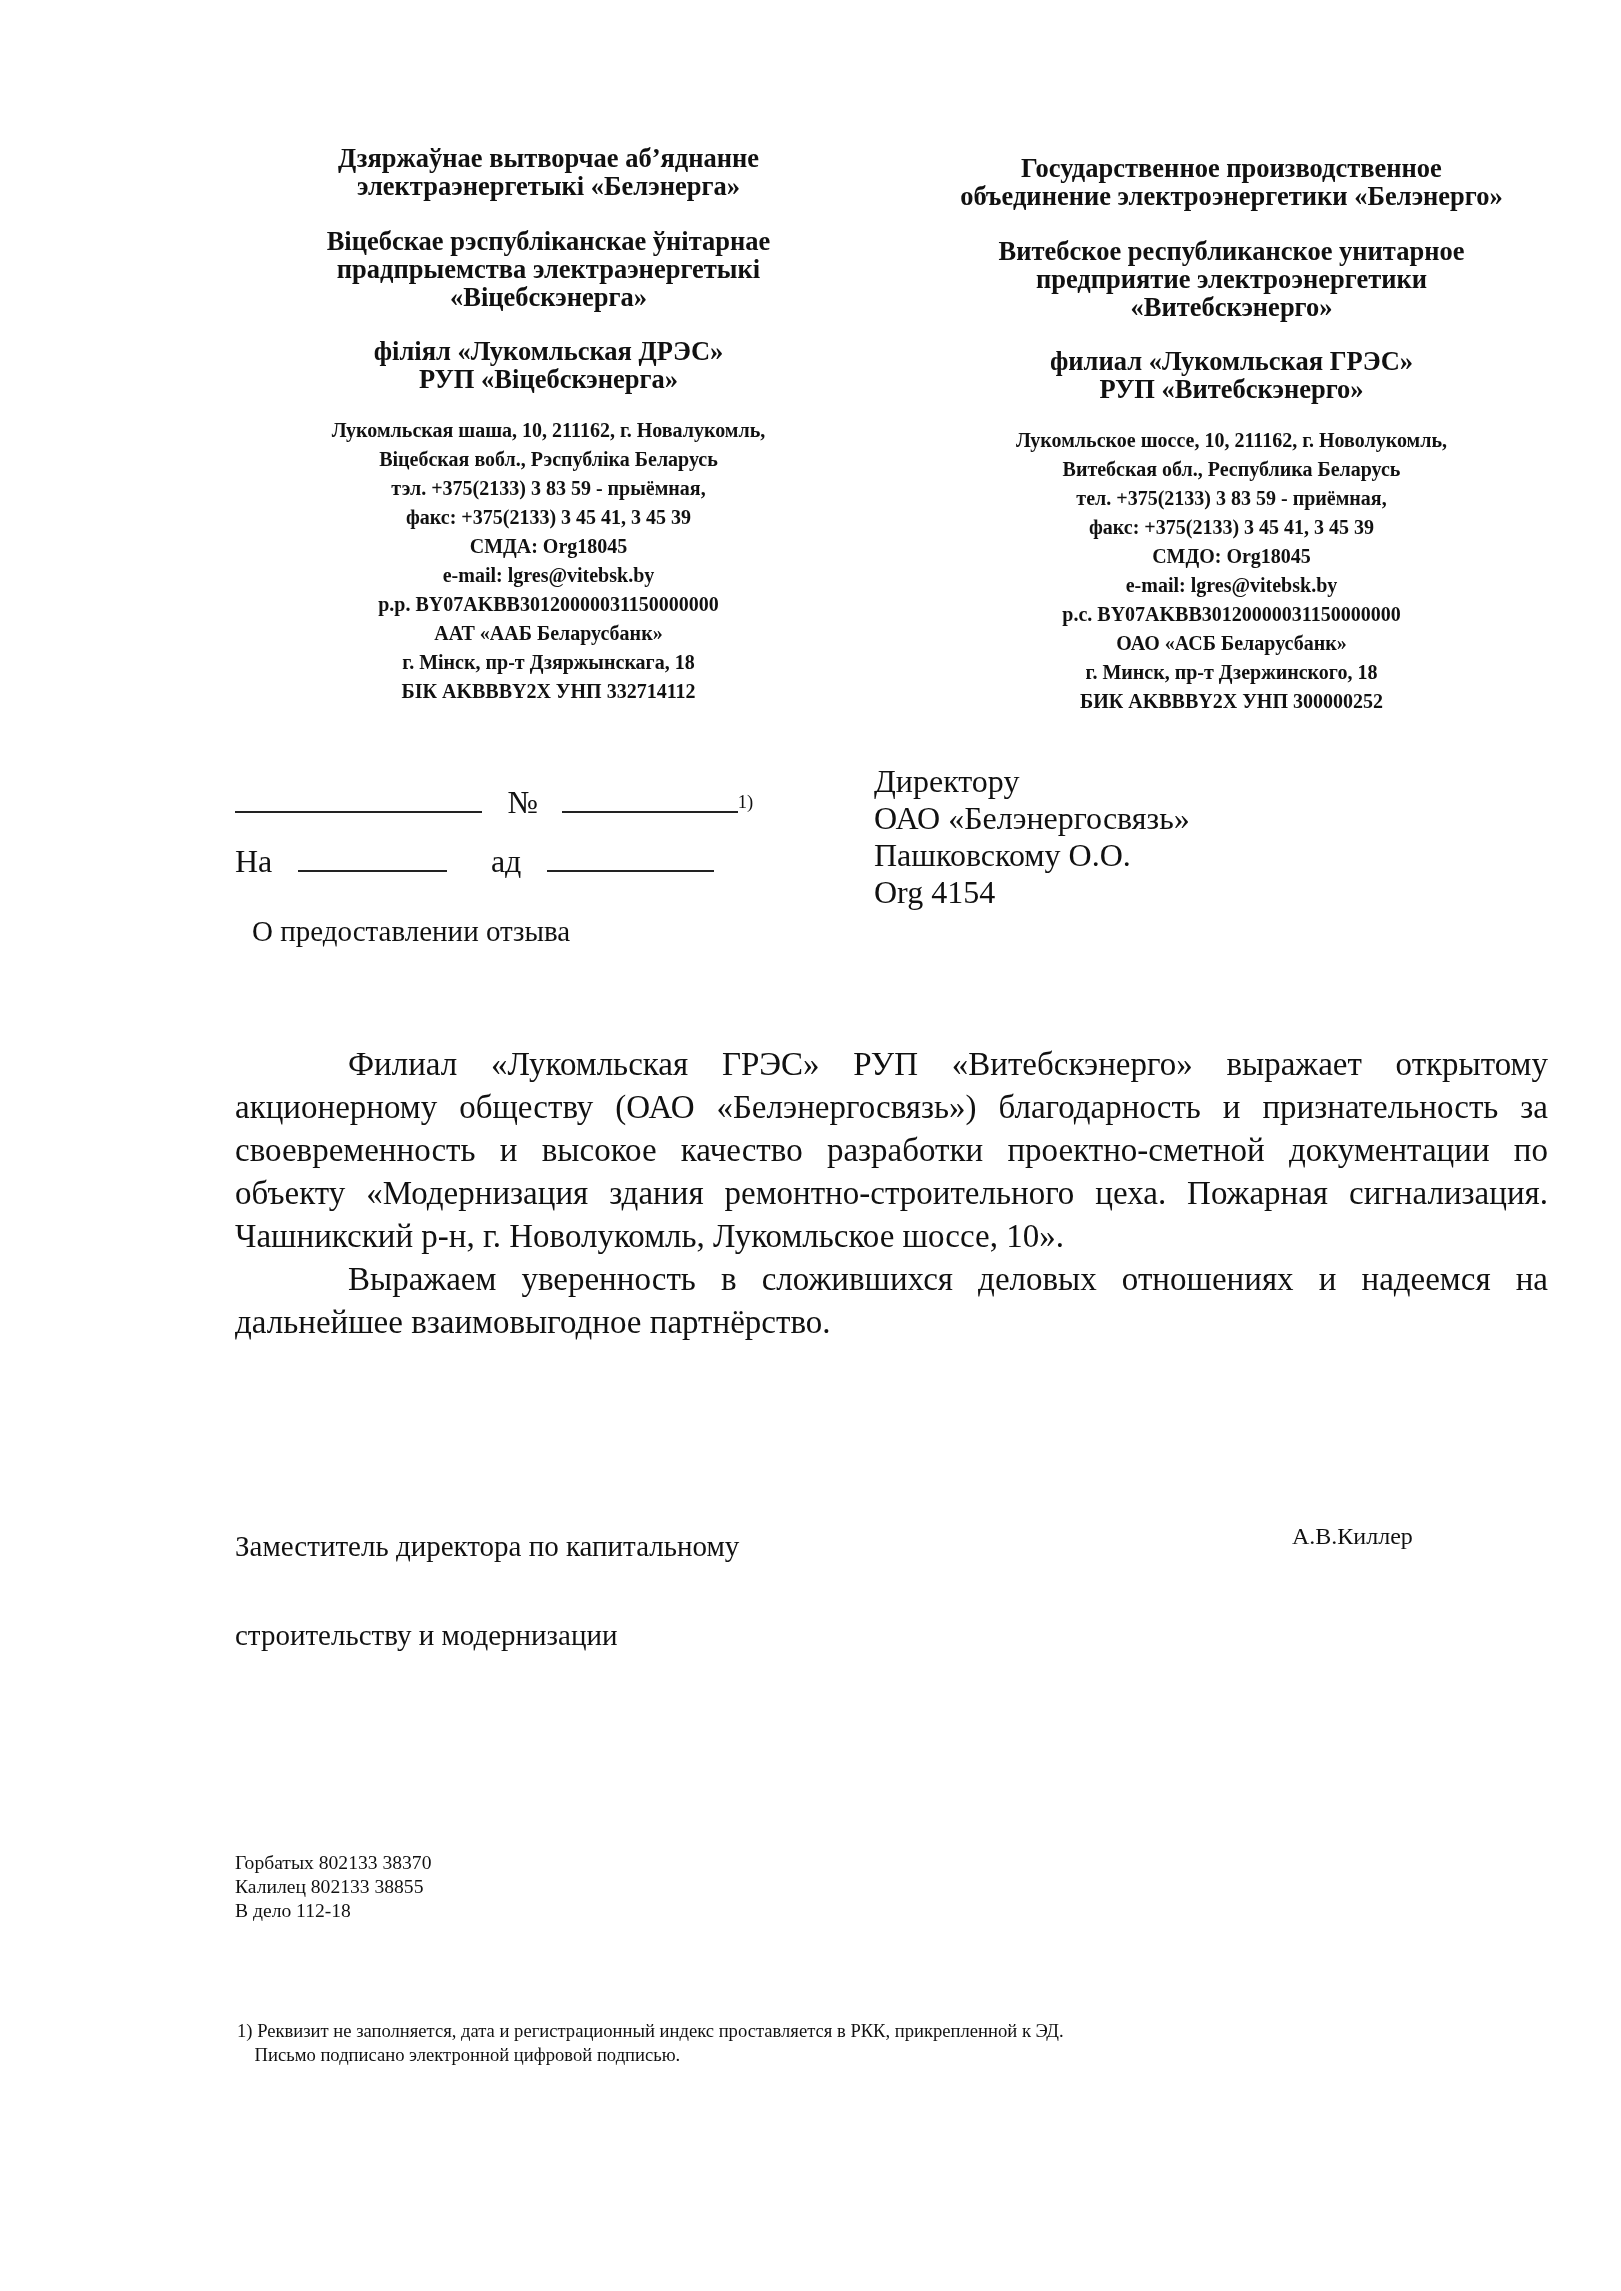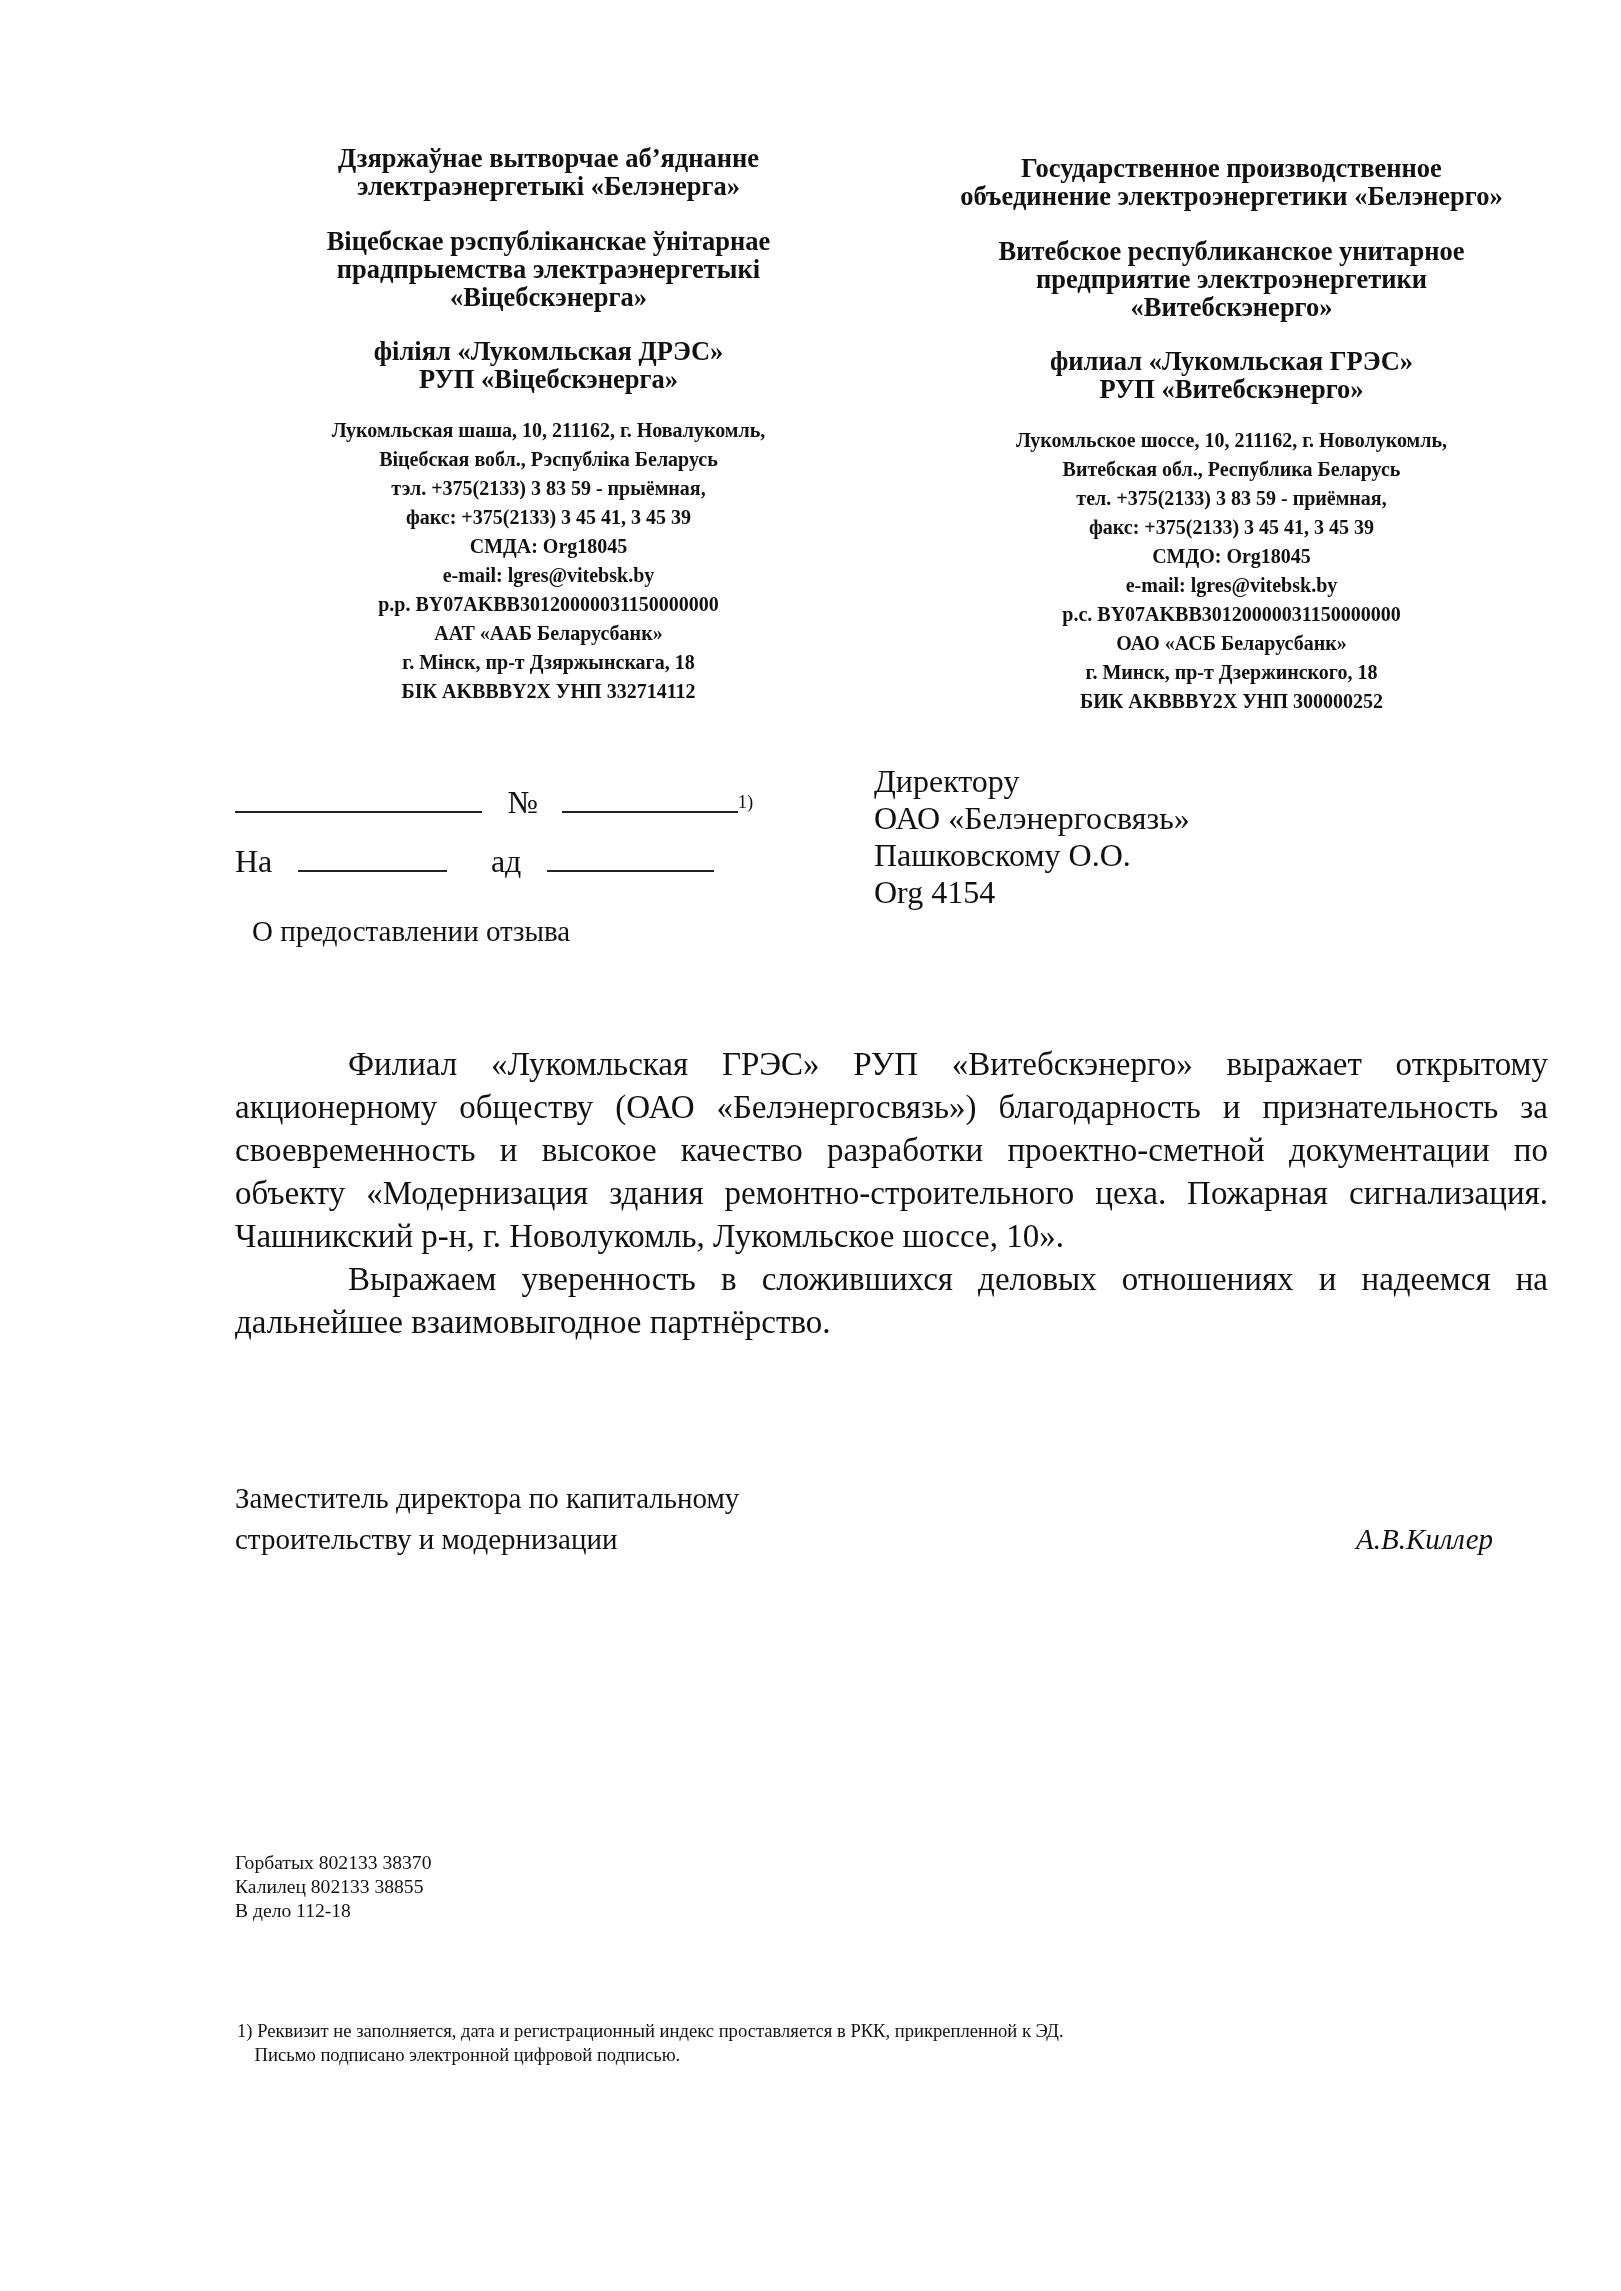--- a/index.html
+++ b/index.html
@@ -27,22 +27,22 @@
     .subject { position: absolute; left: 252px; top: 915px; font-size: 29px; }
 
     .body-text {
       position: absolute; left: 235px; top: 1043px; width: 1313px;
       font-size: 33px; line-height: 43px; text-align: justify;
       font-family: "Liberation Serif", serif;
     }
     .body-text p { margin: 0; text-indent: 113px; }
 
     .sign-left { position: absolute; left: 235px; top: 1478px; font-size: 29px; line-height: 41px; }
-    .sign-left .line { display: block; }
-    .sign-right { position: absolute; left: 1356px; top: 1523px; font-size: 29px; font-style: italic; }
+    .sign-left .line { display: block; margin-top: 48px; }
+    .sign-right { position: absolute; left: 1292px; top: 1523px; font-size: 24px; }
 
     .contacts { position: absolute; left: 235px; top: 1851px; font-size: 19.6px; line-height: 24px; }
     .contacts .line { display: block; }
 
     .footnote { position: absolute; left: 237px; top: 2019px; font-size: 18.6px; line-height: 23.5px; }
     .footnote .line { display: block; }
     .footnote .line.indent { padding-left: 17.6px; }
   </style>
 </head>
 <body>

